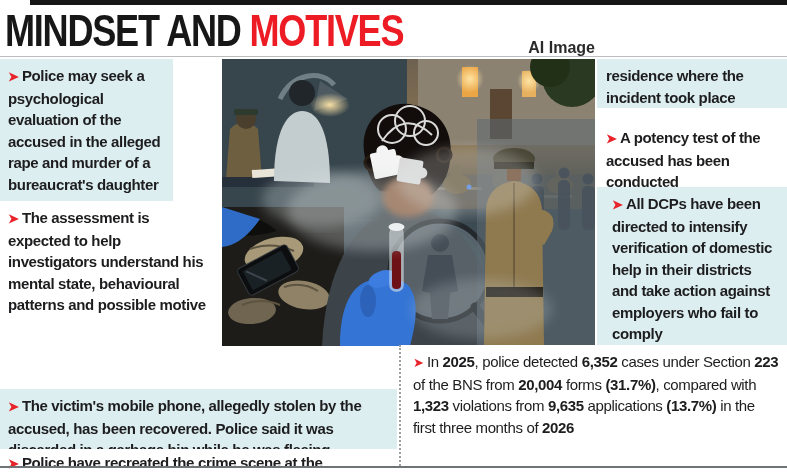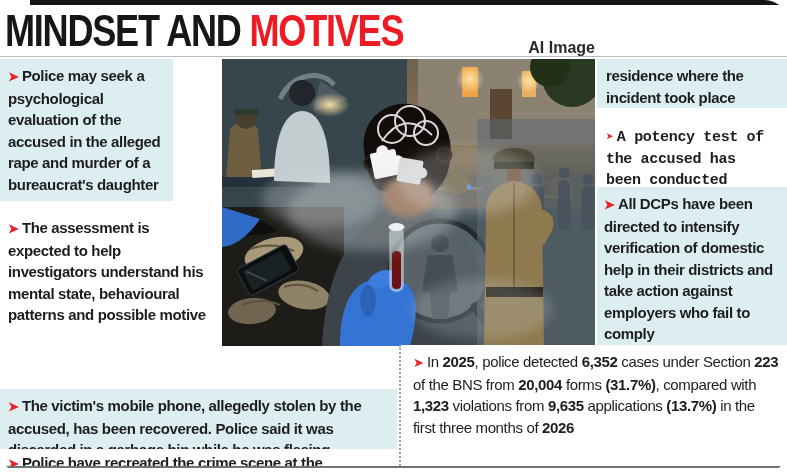--- a/index.html
+++ b/index.html
@@ -1,38 +1,38 @@
 <!DOCTYPE html>
 <html><head>
 <meta charset="utf-8">
 <style>
   html,body{margin:0;padding:0;background:#ffffff;}
   .page{position:relative;width:787px;height:473px;background:#fff;overflow:hidden;
-        font-family:"Liberation Sans", sans-serif;color:#1d1d1f;border-radius:22px;}
+        font-family:"Liberation Sans", sans-serif;color:#1d1d1f;}
   .topbar{position:absolute;top:0;left:30px;right:0;height:5px;background:#161616;}
   .headline{position:absolute;top:9px;left:5px;font-size:44px;line-height:44px;font-weight:bold;
             letter-spacing:-1.5px;white-space:nowrap;transform:scaleX(.82);transform-origin:left top;
             color:#171717;}
   .headline .red{color:#ed1c24;}
   .credit{position:absolute;top:39px;left:455px;width:140px;text-align:right;
           font-size:16px;font-weight:bold;color:#2a2a2a;}
   .rule-top{position:absolute;top:56px;left:0;right:0;height:1px;background:#b9bdbd;}
   .rule-bottom{position:absolute;top:466px;left:0;right:0;height:2px;background:#6f7577;}
   .blk{position:absolute;box-sizing:border-box;padding:6px 8px;font-size:15px;line-height:21.5px;
        font-weight:bold;letter-spacing:-0.35px;color:#1d1d1f;}
   .cyan{background:#ddeef0;}
   .arrow{color:#e8232a;margin-right:3px;font-size:13px;letter-spacing:0;}
   .bold{font-weight:bold;}
   #br-stat span{font-weight:normal;}
   #br-stat span.bold{font-weight:bold;}
   #lc1{left:0;top:59px;width:173px;height:142px;}
-  #lc2{left:0;top:201px;width:216px;height:144px;background:#fff;margin-top:10px;}
+  #lc2{left:0;top:201px;width:216px;height:144px;background:#fff;}
   #rc1{left:597px;top:59px;width:190px;height:49px;padding-left:9px;}
-  #rc2{left:597px;top:121px;width:190px;height:66px;background:#fff;padding-left:9px;font-family:Liberation Mono, monospace;}
-  #rc3{left:597px;top:187px;width:190px;height:163px;padding-left:7px;}
+  #rc2{left:597px;top:121px;width:190px;height:66px;background:#fff;padding-left:9px;}
+  #rc3{left:597px;top:187px;width:190px;height:163px;padding-left:15px;}
   #bl1{left:0;top:345px;width:397px;height:92px;margin-top:44px;}
   #bl2{left:0;top:437px;width:397px;height:29px;background:#fff;padding-top:3px;margin-top:12px;}
   #br-stat{left:399px;top:345px;width:388px;height:121px;background:#fff;
            border-left:2px dotted #9aa0a0;padding-left:12px;font-weight:normal;}
   .collage{position:absolute;left:222px;top:59px;width:373px;height:287px;overflow:hidden;background:#3c4a51;}
 </style>
 </head>
 <body>
 
 <div class="page">

